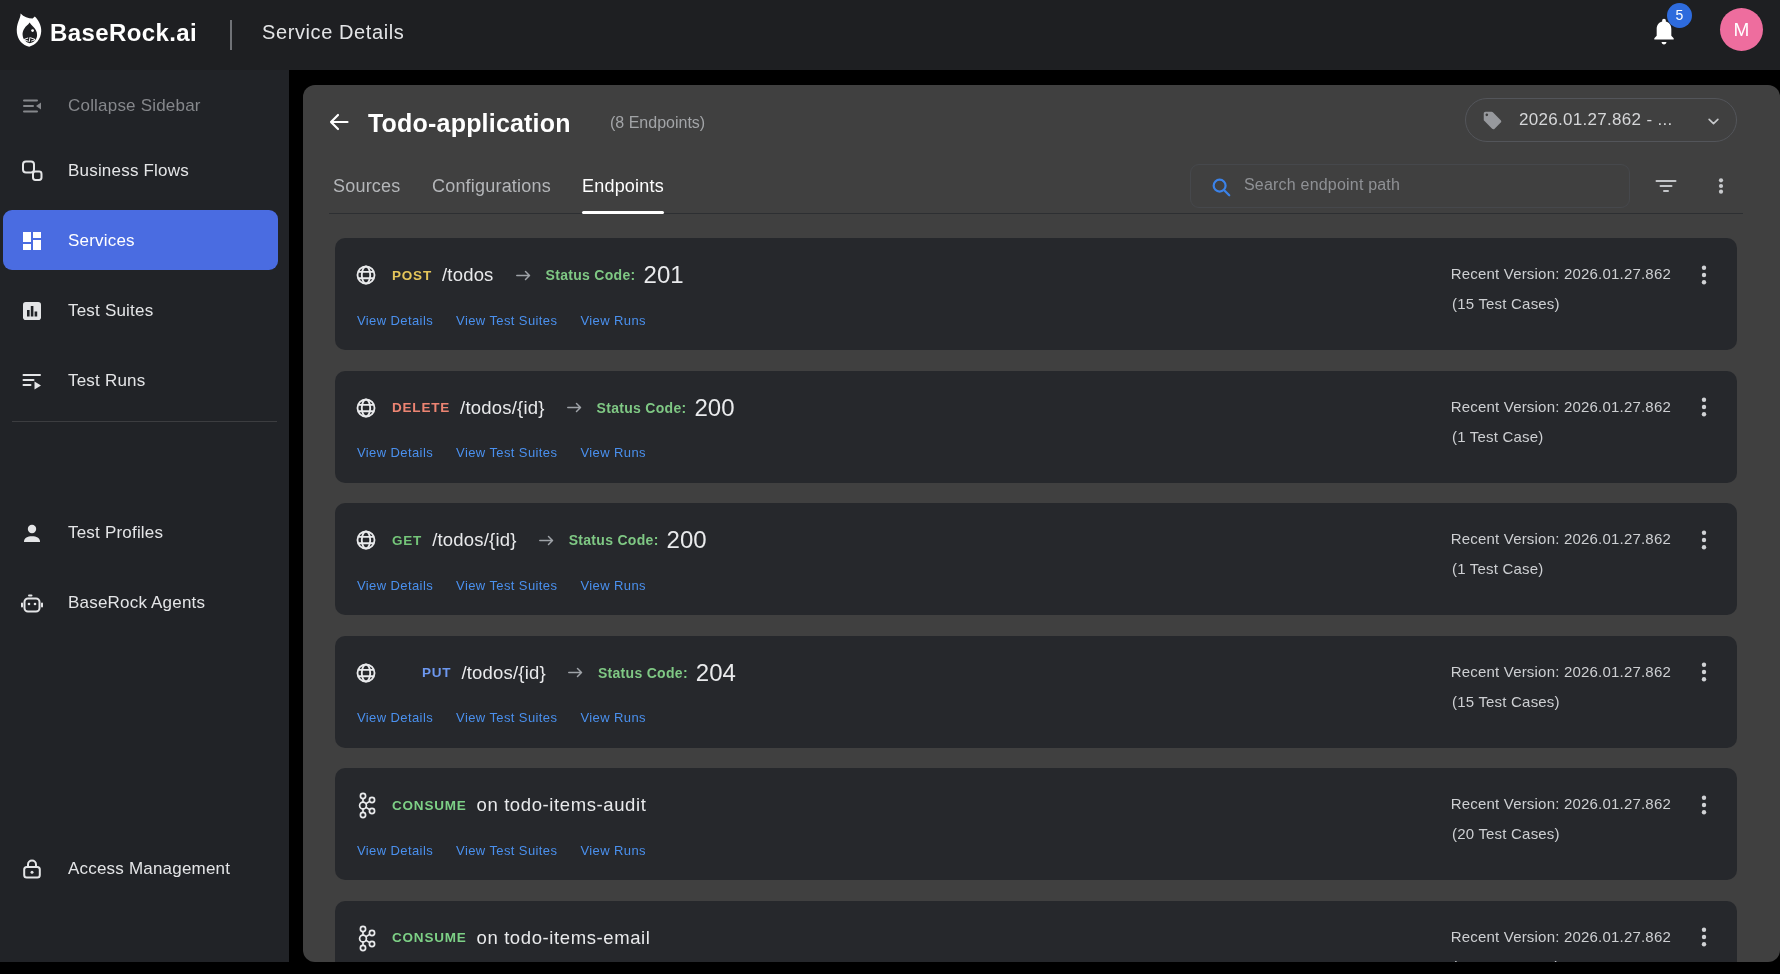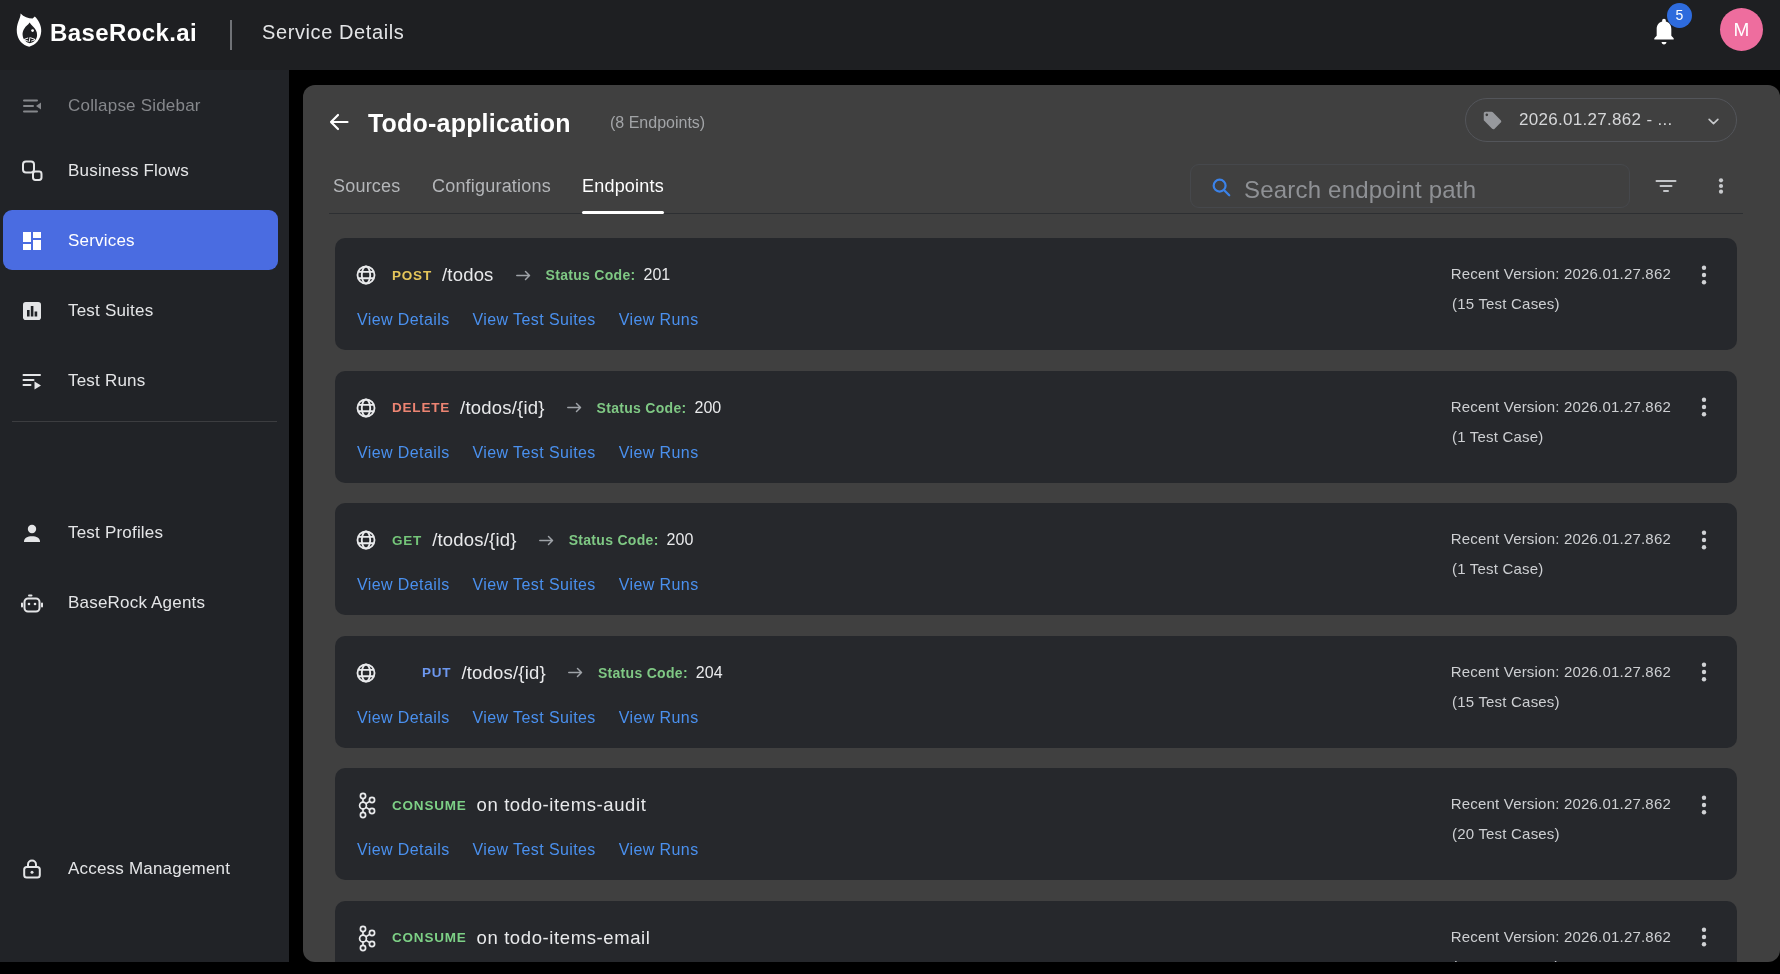--- a/index.html
+++ b/index.html
@@ -26,39 +26,39 @@
   #panel { position:absolute; left:303px; top:85px; width:1477px; height:877px; background:#404040; border-radius:12px; overflow:hidden; }
   #backArrow { position:absolute; left:24px; top:25px; width:24px; height:24px; }
   #title { position:absolute; left:65px; top:24px; font-size:25px; font-weight:bold; color:#fff; letter-spacing:.2px; }
   #epCount { position:absolute; left:307px; top:29px; font-size:16px; color:#a2a4a7; }
   #verPill { position:absolute; left:1162px; top:13px; width:272px; height:44px; border:1px solid #53555a; border-radius:22px; }
   #verTxt { position:absolute; left:53px; top:11px; font-size:17px; color:#d6d7d9; letter-spacing:.3px; }
   .tab { position:absolute; top:91px; font-size:18px; color:#b4b6b9; letter-spacing:.2px; }
   #tabline { position:absolute; left:26px; top:127.5px; width:1414px; height:1px; background:#2d2f32; }
   #tabul { position:absolute; left:279px; top:125.5px; width:82px; height:3px; background:#fff; border-radius:2px; }
   #search { position:absolute; left:887px; top:79px; width:440px; height:44px; border:1px solid #46484c; border-radius:9px; }
-  #searchPh { position:absolute; left:53px; top:11px; font-size:24px; color:#8f9195; letter-spacing:.2px; }
+  #searchPh { position:absolute; left:53px; top:11px; font-size:16px; color:#8f9195; letter-spacing:.2px; }
 
   
   .card { position:absolute; left:32px; width:1402px; height:112px; background:#26282c; border-radius:10px; }
   .cicon { position:absolute; left:20px; top:26px; width:22px; height:22px; }
   .row1 { position:absolute; left:57px; top:0; height:74px; display:flex; align-items:center; }
   .method { font-size:13.5px; font-weight:bold; letter-spacing:.8px; }
   .m-post { color:#e5c65a; }
   .m-del { color:#ec8472; }
   .m-get { color:#74c579; }
   .m-put { color:#6d98f0;padding-left:30px; }
   .m-con { color:#7dd086; }
   .path { margin-left:10px; font-size:18.5px; color:#e9eaec; letter-spacing:.2px; }
   .pathk { letter-spacing:.6px !important; }
   .arr { margin-left:22px; width:15px; height:11px; }
   .sclabel { margin-left:15px; font-size:14px; font-weight:bold; color:#7fc884; letter-spacing:.3px; }
-  .scode { margin-left:8px; font-size:16px; color:#e9eaec; }
+  .scode { margin-left:8px; font-size:24px; color:#e9eaec; }
   .links { position:absolute; left:22px; top:70px; height:24px; display:flex; align-items:center; gap:23px; }
-  .links span { font-size:16px; color:#4a90ee; letter-spacing:.4px; }
+  .links span { font-size:13px; color:#4a90ee; letter-spacing:.4px; }
   .rv { position:absolute; right:66px; top:27px; font-size:15px; color:#cdcfd2; letter-spacing:.2px; }
   .tc { position:absolute; left:1117px; top:57px; font-size:15px; color:#cdcfd2; letter-spacing:.2px;text-align:center; }
   .kebab { position:absolute; left:1362px; top:21.5px; width:14px; height:30px; }
 </style>
 </head>
 <body>
 
 <div id="topbar">
   <svg class="abs" style="left:16px; top:13px;" width="27" height="35" viewBox="0 0 27 35">
     <path fill="#fff" d="M4.6 0.4 C 7.6 3.8, 12.4 5.4, 16.6 5.6 L 18.8 3.4 C 20.6 5.0, 22.0 7.0, 23.2 9.6 C 24.7 12.6, 25.4 15.4, 25.2 18.6 C 24.8 26.4, 19.8 32.2, 13.2 33.7 C 6.6 32.4, 1.7 26.7, 0.9 19.7 C 0.4 15.2, 1.2 11.4, 2.4 8.4 C 3.4 5.8, 4.7 3.2, 4.6 0.4 Z"></path>

